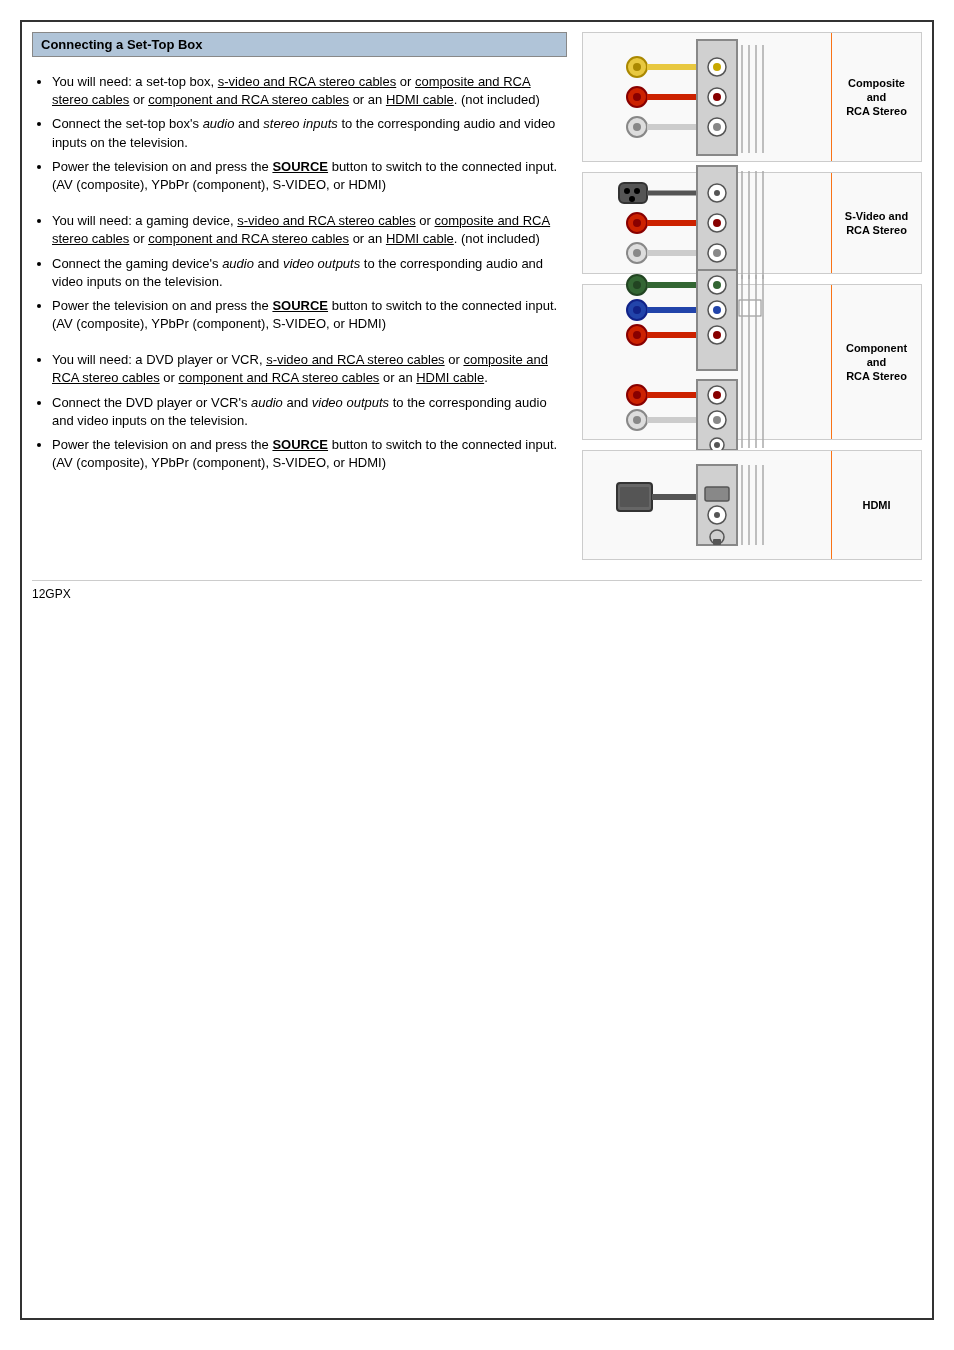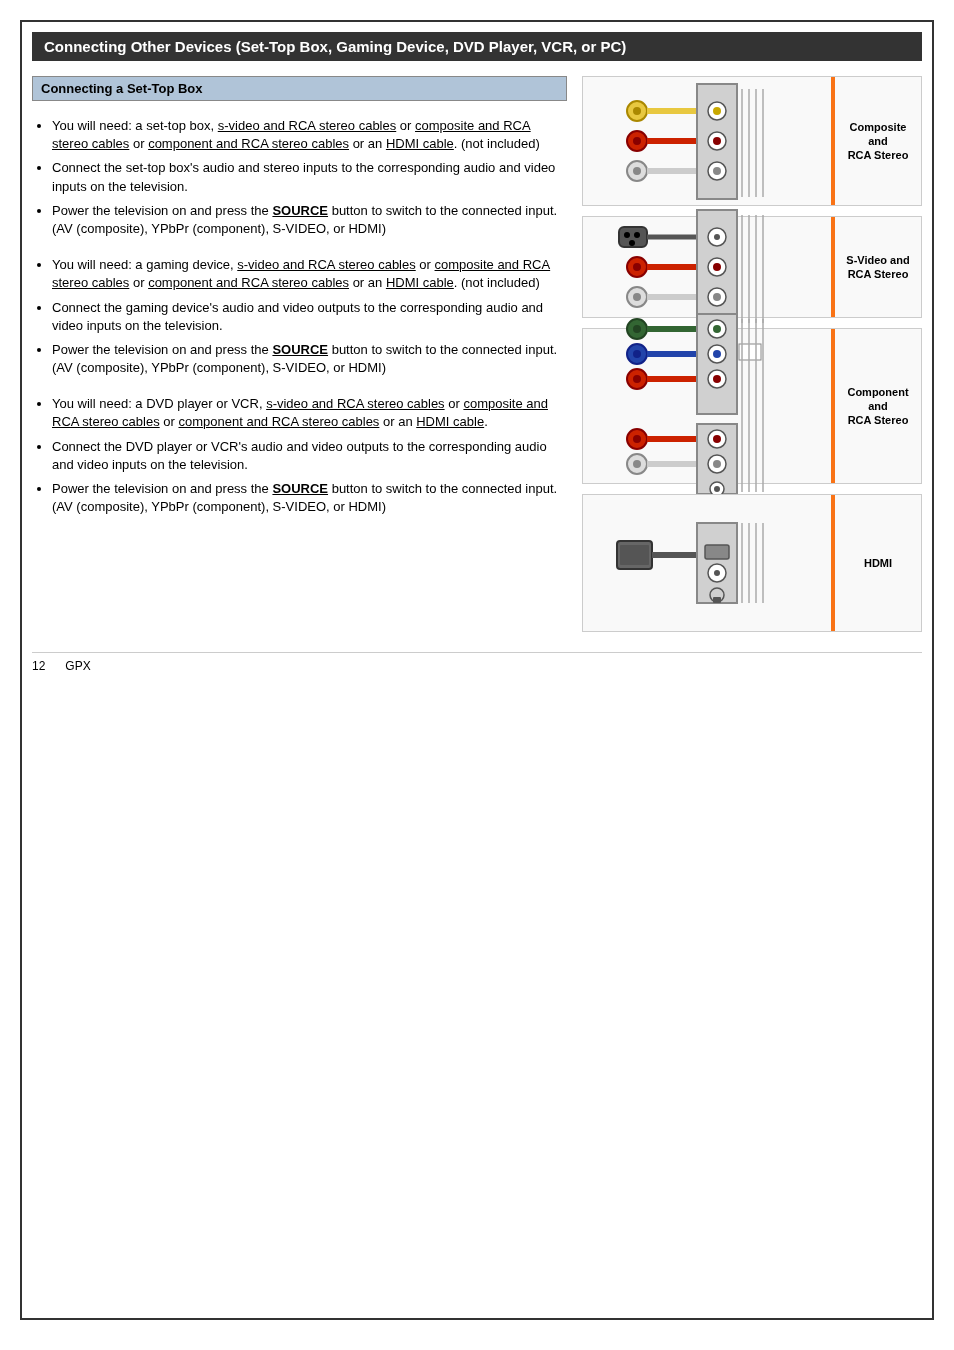--- a/index.html
+++ b/index.html
@@ -63,89 +63,87 @@
       list-style: disc;
       padding-left: 20px;
     }
 
     .section ul li {
       margin-bottom: 6px;
       line-height: 1.4;
     }
 
     .underline { text-decoration: underline; }
-    .italic { }
+    .italic { font-style: italic; }
     .bold { font-weight: bold; text-decoration: underline; }
 
     
     .diagram-panel {
       border: 1px solid #ccc;
       display: flex;
       align-items: stretch;
       background: #f9f9f9;
       position: relative;
     }
 
     .diagram-label {
       width: 90px;
       display: flex;
       flex-direction: column;
       align-items: center;
       justify-content: center;
       padding: 5px;
-      border-left: 4px solid #f97316;
+      border-left: 1px solid #f97316;
     }
 
     .diagram-label-text {
       font-size: 11px;
       font-weight: bold;
       text-align: center;
       line-height: 1.3;
     }
 
     .page-footer {
       margin-top: 20px;
       font-size: 12px;
       display: flex;
-      gap: 20px;
       align-items: center;
       border-top: 1px solid #ccc;
       padding-top: 6px;
     }
 
     
     .composite-diagram {
       height: 130px;
     }
 
     .svideo-diagram {
       height: 102px;
     }
 
     .component-diagram {
       height: 156px;
     }
 
     .hdmi-diagram {
-      height: 138px;
+      height: 110px;
     }
 
     
     .diagram-svg-area {
       display: flex;
       align-items: center;
       justify-content: center;
       flex: 1;
     }
   </style>
 </head>
 <body>
 
 <div class="page-container">
-  <div class="page-title">Connecting Other Devices (Set-Top Box, Gaming Device, DVD Player, VCR, or PC)</div>
 
   <div class="main-content">
 
     <div class="left-column">
 
       <div class="section">
         <div class="section-title">Connecting a Set-Top Box</div>
         <ul>
           <li>
             You will need: a set-top box, <span class="underline">s-video and RCA stereo cables</span> or <span class="underline">composite and RCA stereo cables</span> or <span class="underline">component and RCA stereo cables</span> or an <span class="underline">HDMI cable</span>. (not included)

